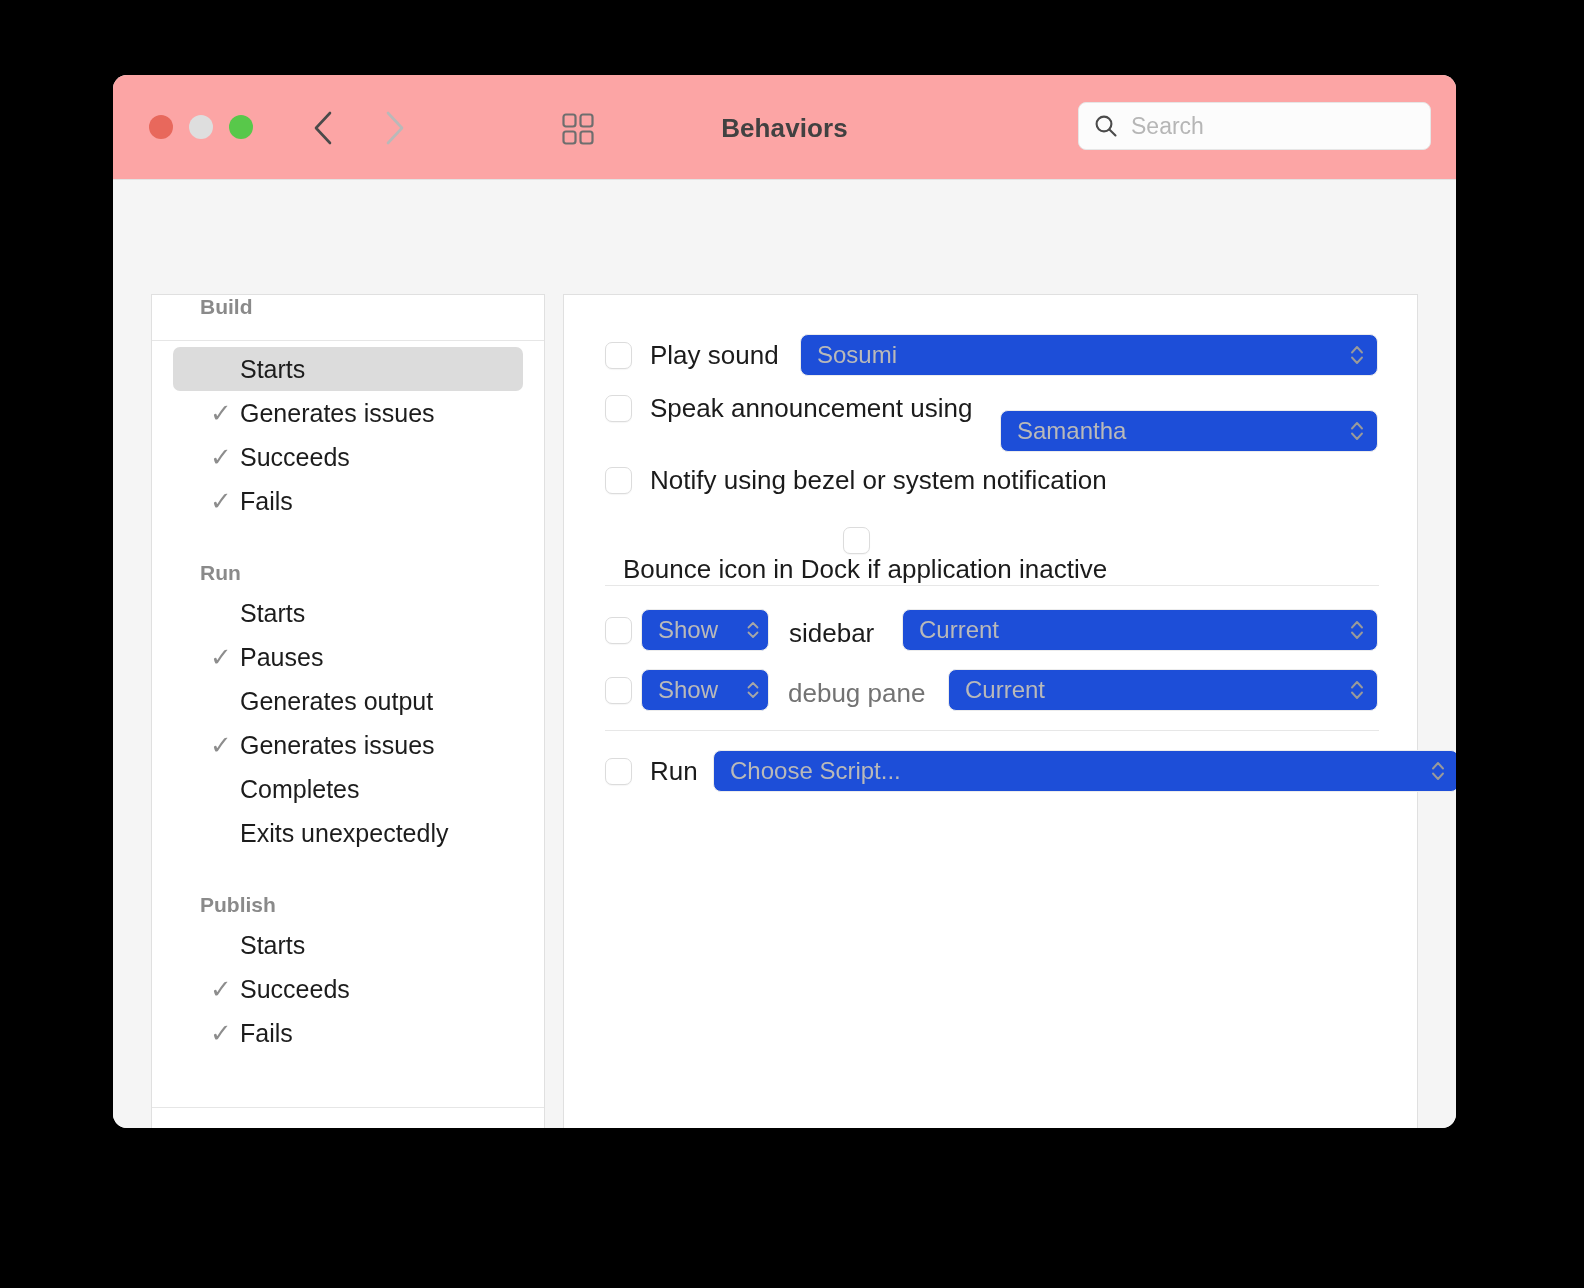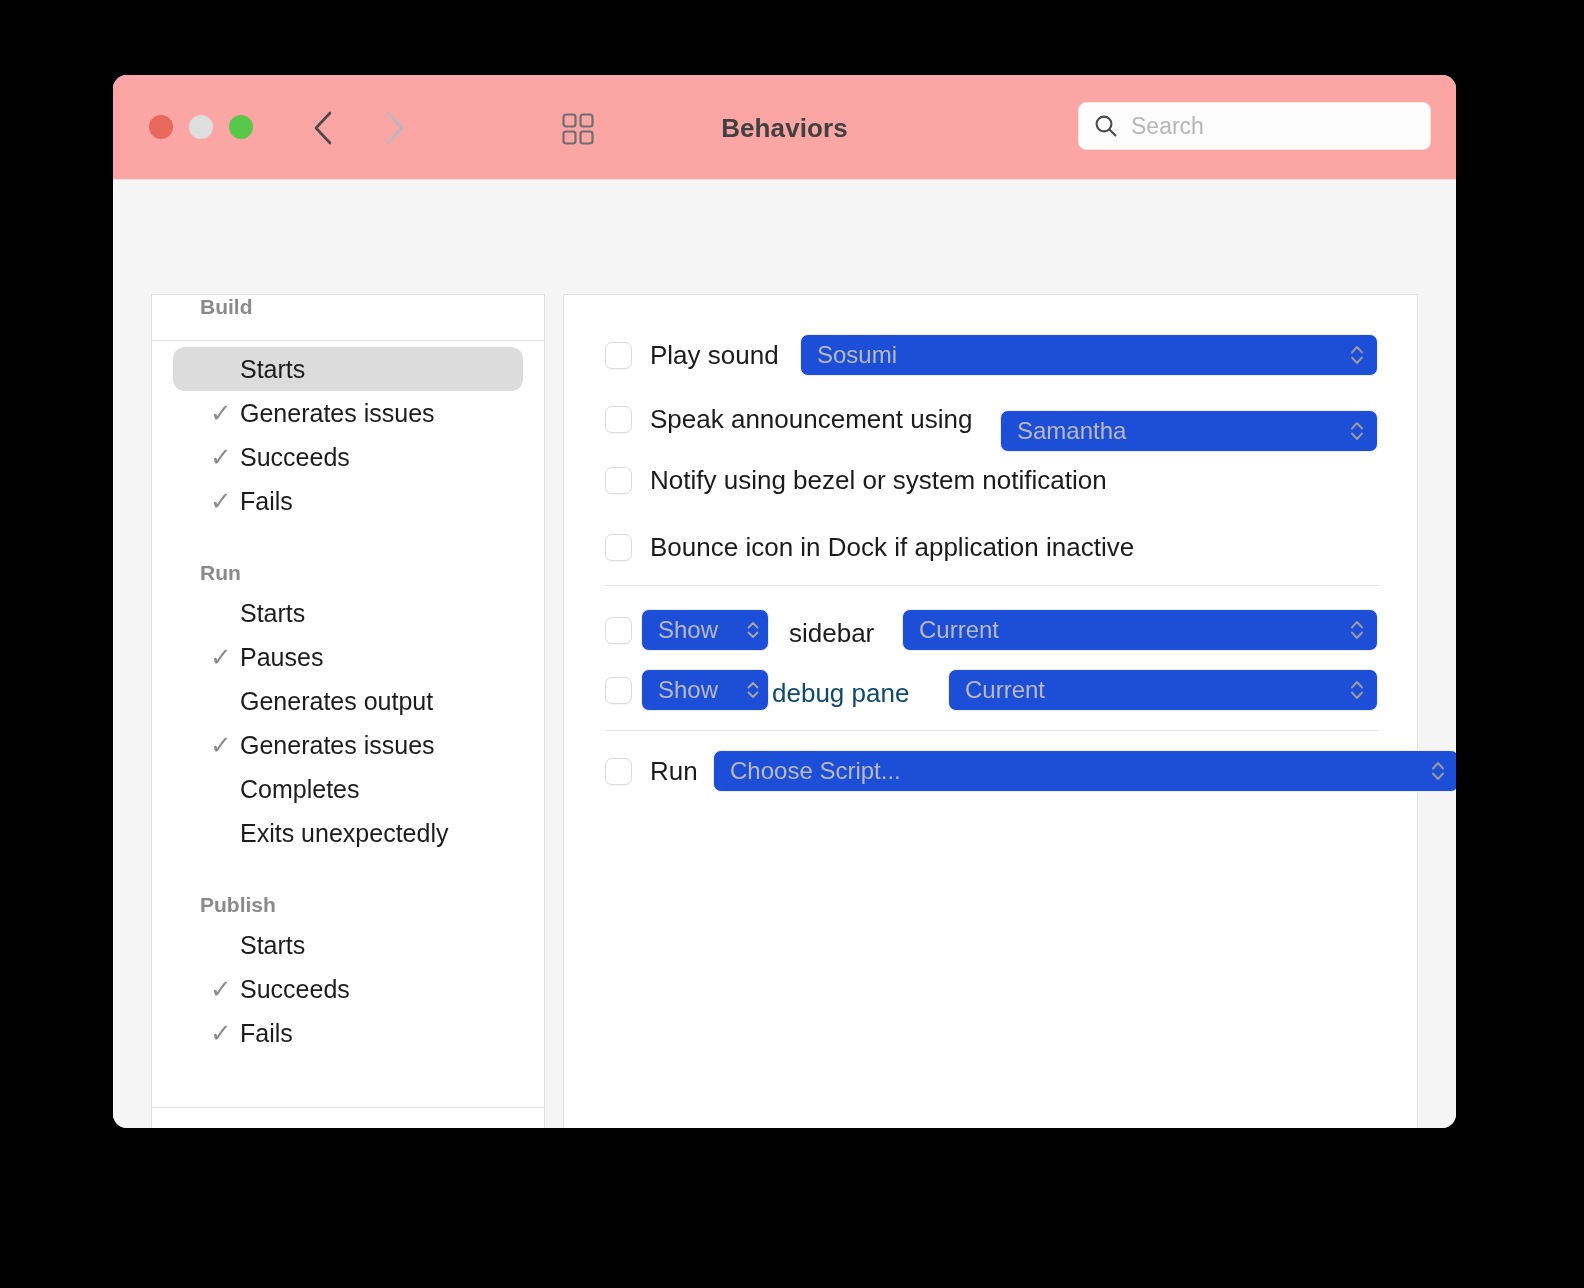--- a/index.html
+++ b/index.html
@@ -161,21 +161,21 @@
     font-size: 21px;
     font-weight: bold;
     color: #8a8a8a;
   }
   .s-row {
     position: relative;
     height: 44px;
     margin: 0 21px;
     display: flex;
     align-items: center;
-    border-radius: 12px;
+    border-radius: 7px;
     box-sizing: border-box;
   }
   .s-row.selected { background: #dcdcdc; }
   .s-check {
     position: absolute;
     left: 35px;
     width: 26px;
     font-size: 26px;
     color: #8d8d8d;
     line-height: 1;
@@ -408,40 +408,40 @@
       <div class="popup" style="position:absolute; left:236px; top:39px; width:578px;">
         <span class="pv">Sosumi</span>
         <span class="chev">
           <svg width="16" height="26" viewBox="0 0 16 26">
             <path d="M3 10.5 L8 5 L13 10.5" fill="none" stroke="#9a9a9a" stroke-width="1.9" stroke-linecap="round" stroke-linejoin="round"></path>
             <path d="M3 15.5 L8 21 L13 15.5" fill="none" stroke="#9a9a9a" stroke-width="1.9" stroke-linecap="round" stroke-linejoin="round"></path>
           </svg>
         </span>
       </div>
 
-      <div class="opt-row" style="top:104px;">
+      <div class="opt-row" style="top:93px;">
         <div class="cbx"></div>
         <div class="opt-label">Speak announcement using</div>
       </div>
       <div class="popup" style="position:absolute; left:436px; top:115px; width:378px;">
         <span class="pv">Samantha</span>
         <span class="chev">
           <svg width="16" height="26" viewBox="0 0 16 26">
             <path d="M3 10.5 L8 5 L13 10.5" fill="none" stroke="#9a9a9a" stroke-width="1.9" stroke-linecap="round" stroke-linejoin="round"></path>
             <path d="M3 15.5 L8 21 L13 15.5" fill="none" stroke="#9a9a9a" stroke-width="1.9" stroke-linecap="round" stroke-linejoin="round"></path>
           </svg>
         </span>
       </div>
 
       <div class="opt-row" style="top:165px;">
         <div class="cbx"></div>
         <div class="opt-label">Notify using bezel or system notification</div>
       </div>
 
-      <div class="opt-row" style="top:232px;">
+      <div class="opt-row" style="top:232px;flex-direction:column;">
         <div class="cbx"></div>
         <div class="opt-label">Bounce icon in Dock if application inactive</div>
       </div>
 
       <div class="divider" style="top:290px;"></div>
 
       <div class="opt-row" style="top:315px;">
         <div class="cbx"></div>
       </div>
       <div class="popup" style="position:absolute; left:77px; top:314px; width:128px; padding-right:8px;">
@@ -469,21 +469,21 @@
       </div>
       <div class="popup" style="position:absolute; left:77px; top:374px; width:128px; padding-right:8px;">
         <span class="pv">Show</span>
         <span class="chev">
           <svg width="14" height="24" viewBox="0 0 14 24">
             <path d="M2.5 9.5 L7 5 L11.5 9.5" fill="none" stroke="#a6a6a6" stroke-width="1.8" stroke-linecap="round" stroke-linejoin="round"></path>
             <path d="M2.5 14.5 L7 19 L11.5 14.5" fill="none" stroke="#a6a6a6" stroke-width="1.8" stroke-linecap="round" stroke-linejoin="round"></path>
           </svg>
         </span>
       </div>
-      <div style="position:absolute; left:208px; top:383px; font-size:26px; color:#0c4a6e;">debug pane</div>
+      <div style="position:absolute; left:224px; top:383px; font-size:26px; color:#737373;">debug pane</div>
       <div class="popup" style="position:absolute; left:384px; top:374px; width:430px;">
         <span class="pv">Current</span>
         <span class="chev">
           <svg width="16" height="26" viewBox="0 0 16 26">
             <path d="M3 10.5 L8 5 L13 10.5" fill="none" stroke="#9a9a9a" stroke-width="1.9" stroke-linecap="round" stroke-linejoin="round"></path>
             <path d="M3 15.5 L8 21 L13 15.5" fill="none" stroke="#9a9a9a" stroke-width="1.9" stroke-linecap="round" stroke-linejoin="round"></path>
           </svg>
         </span>
       </div>
 

